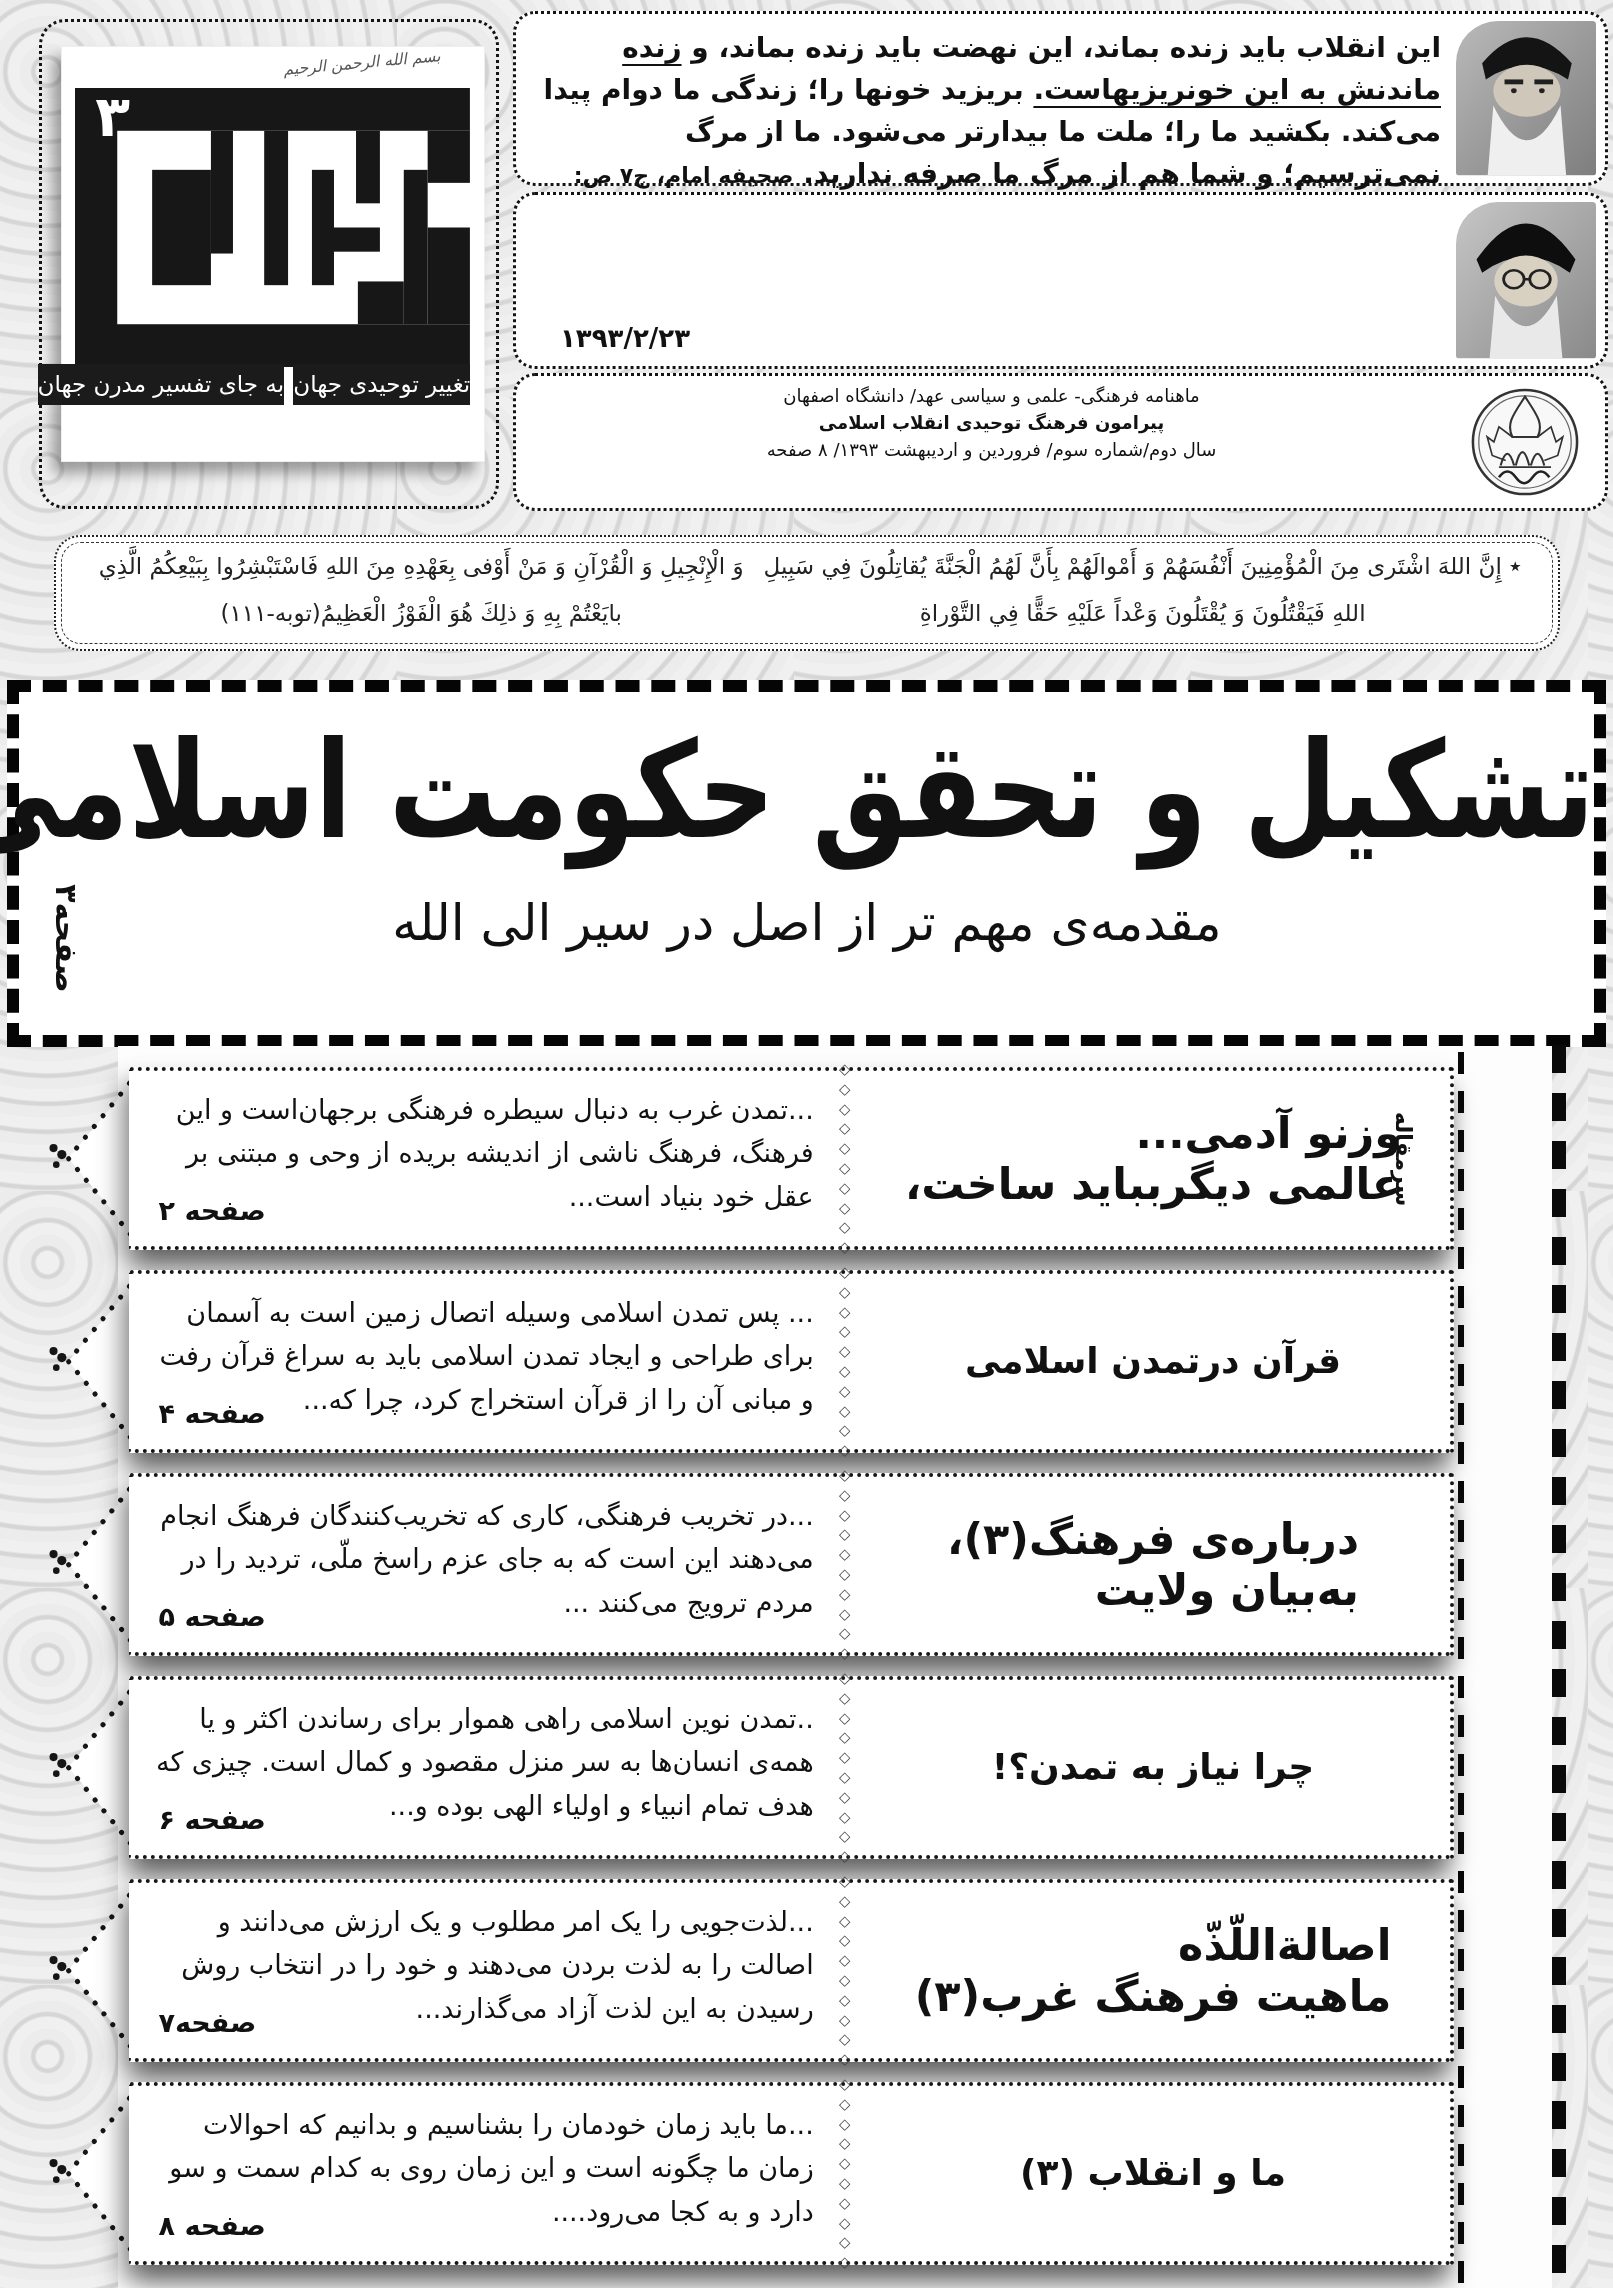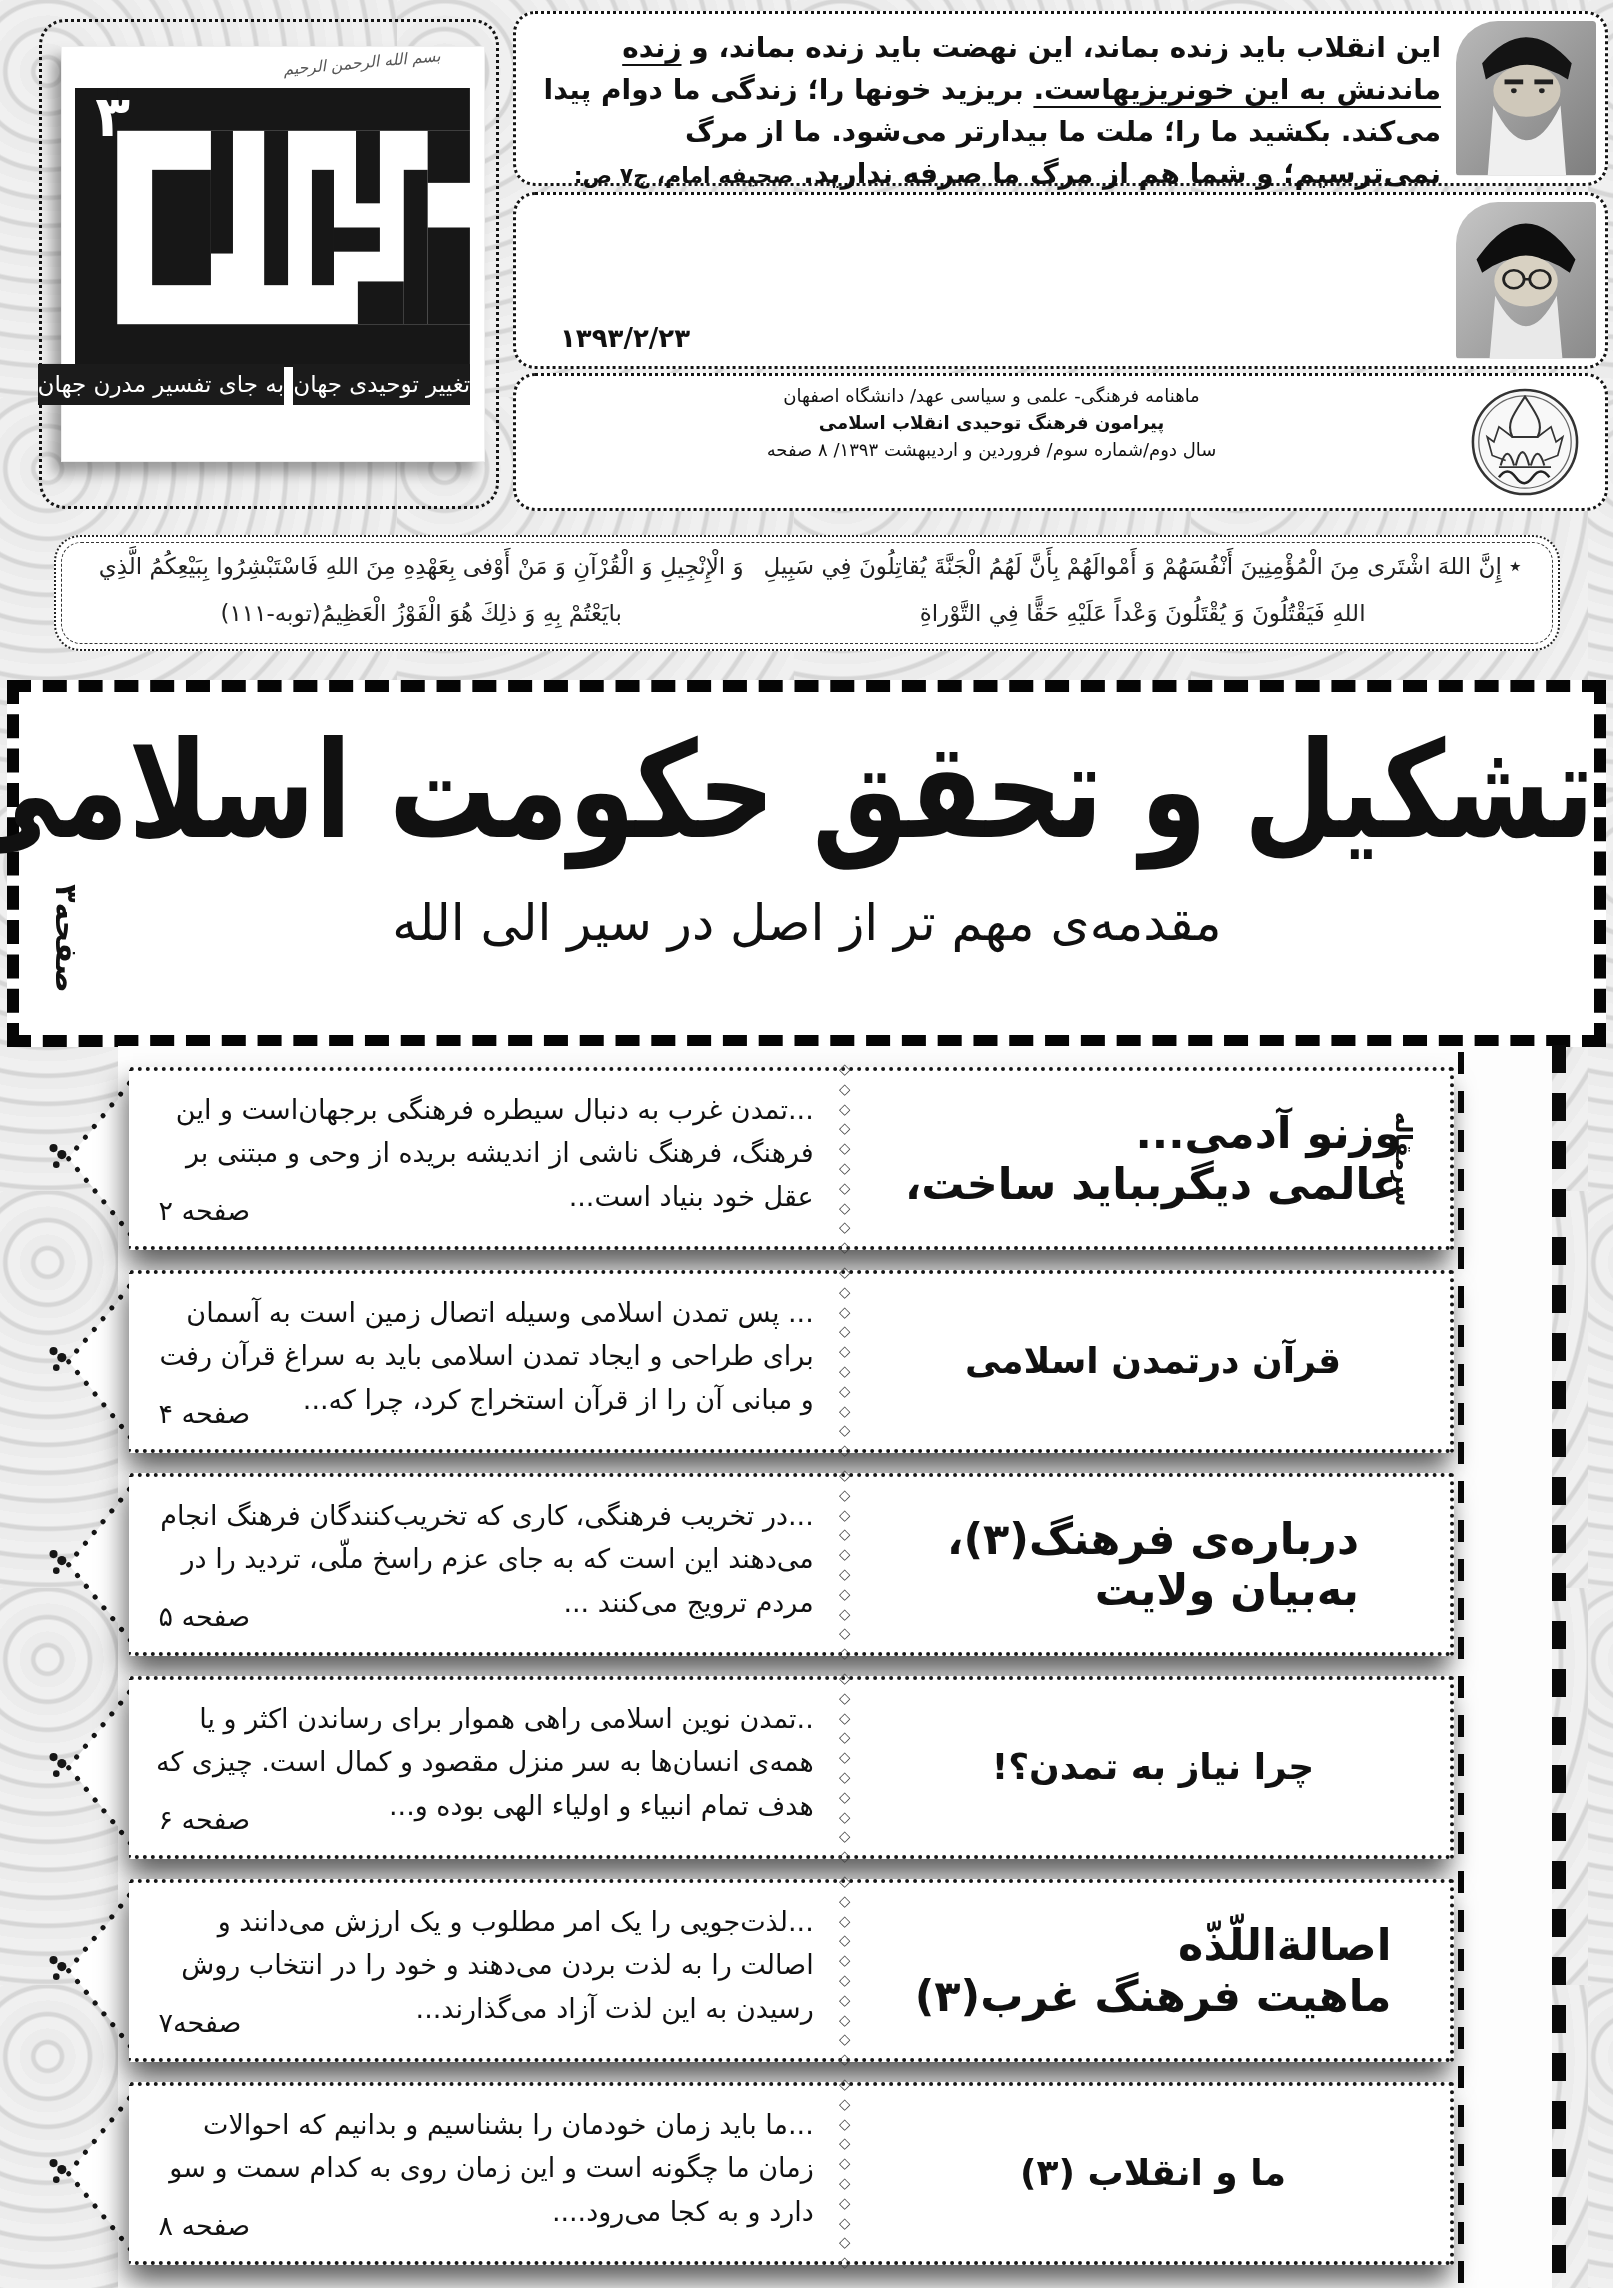--- a/index.html
+++ b/index.html
@@ -81,21 +81,21 @@
     position:relative;padding:5.5px 13px;box-sizing:border-box;}
   .title-line{font-size:36px;font-weight:bold;line-height:1.18;white-space:nowrap;}
   .title-line.small{font-size:43px;}
   .kicker{position:absolute;right:0px;top:50%;transform:translateY(-50%) rotate(90deg);
     font-size:22px;font-weight:bold;}
   .divider{width:22px;display:flex;align-items:center;justify-content:center;}
   .divider::before{content:"◇◇◇◇◇◇◇◇◇◇";writing-mode:vertical-rl;font-size:14.8px;
     letter-spacing:2.8px;color:#444;}
   .excerpt-col{flex:1;position:relative;padding:16.6px 20px 44px 26px;font-size:27px;line-height:1.62;
     text-align:right;font-weight:500;}
-  .pageref{position:absolute;left:29.5px;bottom:13px;font-size:27px;font-weight:400;}
+  .pageref{position:absolute;left:29.5px;bottom:13px;font-size:27px;font-weight:700;}
 </style>
 </head>
 <body>
 
 <div class="page">
 
   <div class="masthead">
     <div class="mast-card">
       <div class="bismillah">بسم الله الرحمن الرحیم</div>
       <div class="kufic-wrap">

